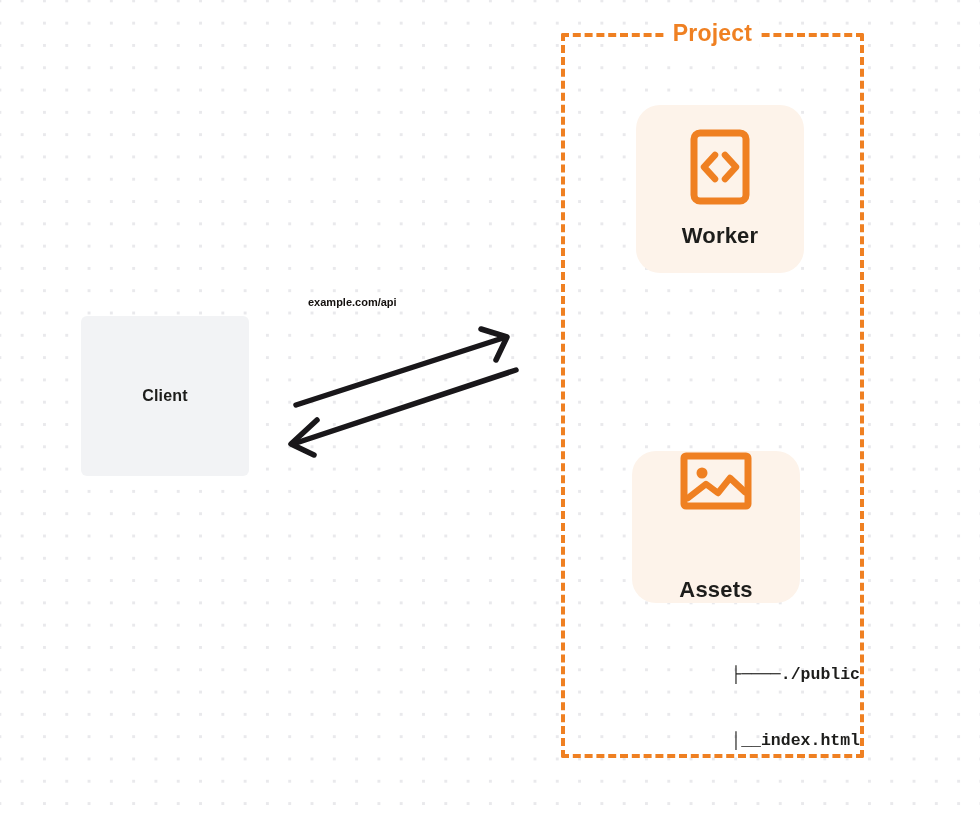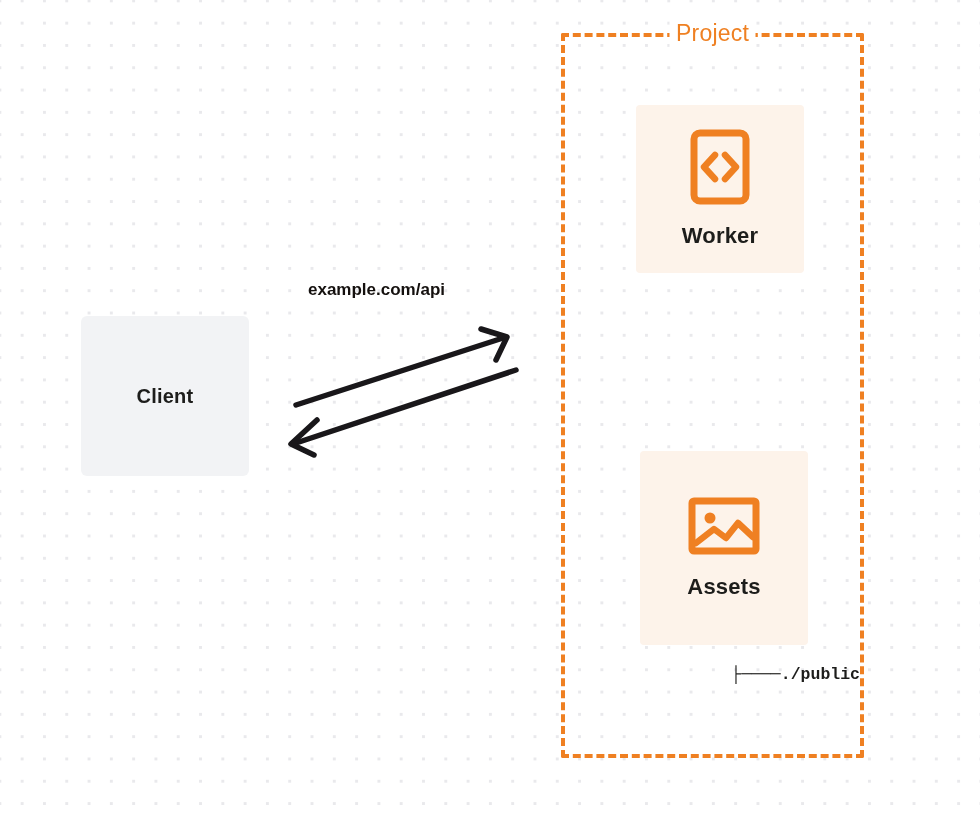--- a/index.html
+++ b/index.html
@@ -26,21 +26,21 @@
     top: 316px;
     width: 168px;
     height: 160px;
     background: #f2f3f5;
     border-radius: 6px;
     display: flex;
     align-items: center;
     justify-content: center;
   }
   #client-node .node-label {
-    font-size: 20px;
+    font-size: 16px;
     font-weight: bold;
     color: #1d1d1b;
     letter-spacing: .2px;
   }
 
   
   #project-container {
     position: absolute;
     left: 561px;
     top: 33px;
@@ -51,47 +51,48 @@
     box-sizing: border-box;
   }
   #project-title {
     position: absolute;
     left: 50%;
     top: -17px;
     transform: translateX(-50%);
     background: #ffffff;
     padding: 0 7px;
     font-size: 23px;
-    font-weight: normal;
+    font-weight: bold;
     color: #ef8022;
     letter-spacing: .2px;
     white-space: nowrap;
   }
 
   
   .service-card {
     position: absolute;
     background: #fdf3ea;
-    border-radius: 4px;
+    border-radius: 24px;
     display: flex;
     flex-direction: column;
     align-items: center;
     justify-content: center;
   }
   #worker-card {
     left: 71px;
     top: 68px;
     width: 168px;
     height: 168px;
   }
   #assets-card {
-    left: 75px;
+    left: 67px;
     top: 414px;
     width: 168px;
-    height: 194px;
+    height: 152px;
+    justify-content: space-between;
   }
   .service-icon {
     display: block;
     margin-bottom: 14px;
   }
   .service-label {
     font-size: 22px;
     font-weight: bold;
     color: #1d1d1b;
     letter-spacing: .2px;
@@ -118,22 +119,22 @@
     position: absolute;
     left: 0;
     top: 0;
     width: 980px;
     height: 818px;
     pointer-events: none;
   }
   #request-label {
     position: absolute;
     left: 308px;
-    top: 280px;
-    font-size: 17px;
+    top: 296px;
+    font-size: 11px;
     font-weight: bold;
     color: #14100e;
     white-space: nowrap;
   }
 </style>
 </head>
 <body>
 
 <div id="canvas">
 
@@ -177,17 +178,18 @@
           <rect x="4" y="5" width="64" height="50" rx="2" ry="2" fill="none" stroke="#ef8022" stroke-width="7"></rect>
           <circle cx="22" cy="22" r="5.5" fill="#ef8022"></circle>
           <polyline points="8,47 26,33 38,42 50,27 65,41" fill="none" stroke="#ef8022" stroke-width="6.5" stroke-linecap="round" stroke-linejoin="round"></polyline>
         </svg>
       </span>
       <span class="service-label">Assets</span>
     </div>
 
     <div id="file-tree">
       <span class="tree-row"><span>├────</span><span>./public</span></span>
+      <span class="tree-row"><span>│__</span><span>index.html</span></span>
       
     </div>
 
   </div>
 </div>
 
 </body></html>

